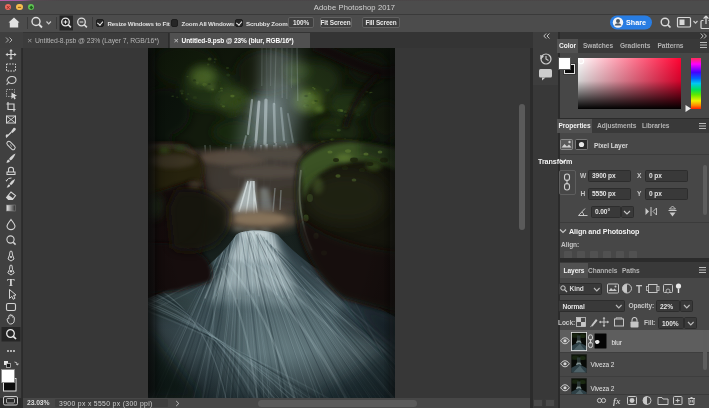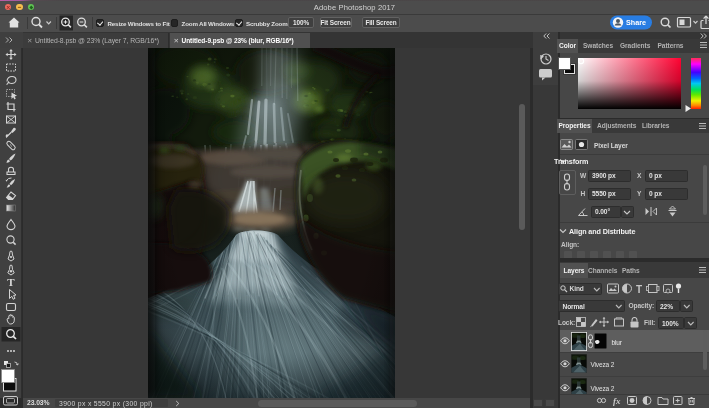--- a/index.html
+++ b/index.html
@@ -726,21 +726,21 @@
       <path d="M1.5,8.5 l3,-3.5 l2.5,2.5 l2,-2 l2.5,3 Z" fill="#cfcfcf"></path>
       <circle cx="9.5" cy="3" r="1.2" fill="#cfcfcf"></circle>
       <rect x="15.5" y="0.5" width="12" height="10" rx="1" fill="#2a2a2a" stroke="#888" stroke-width="0.8"></rect>
       <circle cx="21.5" cy="5.5" r="2.6" fill="#e8e8e8"></circle>
     </svg>
     <div class="abs lbl" style="left:594px;top:141.5px;color:#d8d8d8;">Pixel Layer</div>
     <div class="abs" style="left:560px;top:153.5px;width:149px;height:1px;background:#3b3b3b;"></div>
     <svg class="abs" style="left:559px;top:158px;" width="8" height="6" viewBox="0 0 8 6">
       <path d="M1,1.5 l3,3 l3,-3" fill="none" stroke="#c9c9c9" stroke-width="1.1"></path>
     </svg>
-    <div class="abs lbl white" style="left:554px;top:157px;font-size:7.2px;">Transform</div>
+    <div class="abs lbl white" style="left:538px;top:157px;font-size:7.2px;">Transform</div>
     <div class="abs" style="left:558.5px;top:169.5px;width:17px;height:25px;border:1px solid #5e5e5e;border-radius:2px;"></div>
     <svg class="abs" style="left:562px;top:173px;" width="10" height="18" viewBox="0 0 10 18">
       <rect x="2.5" y="1" width="5" height="6.5" rx="2.4" fill="none" stroke="#cfcfcf" stroke-width="1.1"></rect>
       <rect x="2.5" y="10.5" width="5" height="6.5" rx="2.4" fill="none" stroke="#cfcfcf" stroke-width="1.1"></rect>
       <path d="M5,6.5 L5,11.5" stroke="#cfcfcf" stroke-width="1.1"></path>
     </svg>
     <div class="abs lbl" style="left:580px;top:172px;">W</div>
     <div class="abs inp" style="left:588px;top:170px;width:43px;height:11.5px;line-height:10px;padding-left:3px;">3900 px</div>
     <div class="abs lbl" style="left:637px;top:172px;">X</div>
     <div class="abs inp" style="left:645px;top:170px;width:43px;height:11.5px;line-height:10px;padding-left:3px;">0 px</div>
@@ -763,21 +763,21 @@
       <g transform="translate(22,0)">
         <path d="M1.5,4.5 L9.5,4.5" stroke="#c9c9c9" stroke-width="1"></path>
         <path d="M5.5,0 L2.5,3 L8.5,3 Z" fill="none" stroke="#c9c9c9" stroke-width="0.9"></path>
         <path d="M5.5,10.5 L2.5,6.5 L8.5,6.5 Z" fill="#c9c9c9"></path>
       </g>
     </svg>
     <div class="abs" style="left:560px;top:222px;width:149px;height:1px;background:#3b3b3b;"></div>
     <svg class="abs" style="left:559px;top:228px;" width="8" height="6" viewBox="0 0 8 6">
       <path d="M1,1.5 l3,3 l3,-3" fill="none" stroke="#c9c9c9" stroke-width="1.1"></path>
     </svg>
-    <div class="abs lbl white" style="left:569px;top:227px;font-size:7.2px;">Align and Distribute</div>
+    <div class="abs lbl white" style="left:569px;top:227px;font-size:7.2px;">Align and Photoshop</div>
     <div class="abs lbl" style="left:561px;top:240.5px;color:#c2c2c2;">Align:</div>
     <svg class="abs" style="left:558px;top:250px;" width="90" height="10" viewBox="0 0 90 10">
       <rect x="6" y="1" width="8" height="8" rx="1" fill="#515151"></rect>
       <rect x="19" y="1" width="8" height="8" rx="1" fill="#515151"></rect>
       <rect x="32" y="1" width="8" height="8" rx="1" fill="#515151"></rect>
       <rect x="45" y="1" width="8" height="8" rx="1" fill="#515151"></rect>
       <rect x="58" y="1" width="8" height="8" rx="1" fill="#515151"></rect>
       <rect x="71" y="1" width="8" height="8" rx="1" fill="#515151"></rect>
     </svg>
     <div class="abs" style="left:702.5px;top:165px;width:4.5px;height:50px;background:#5d5d5d;border-radius:2px;"></div>

